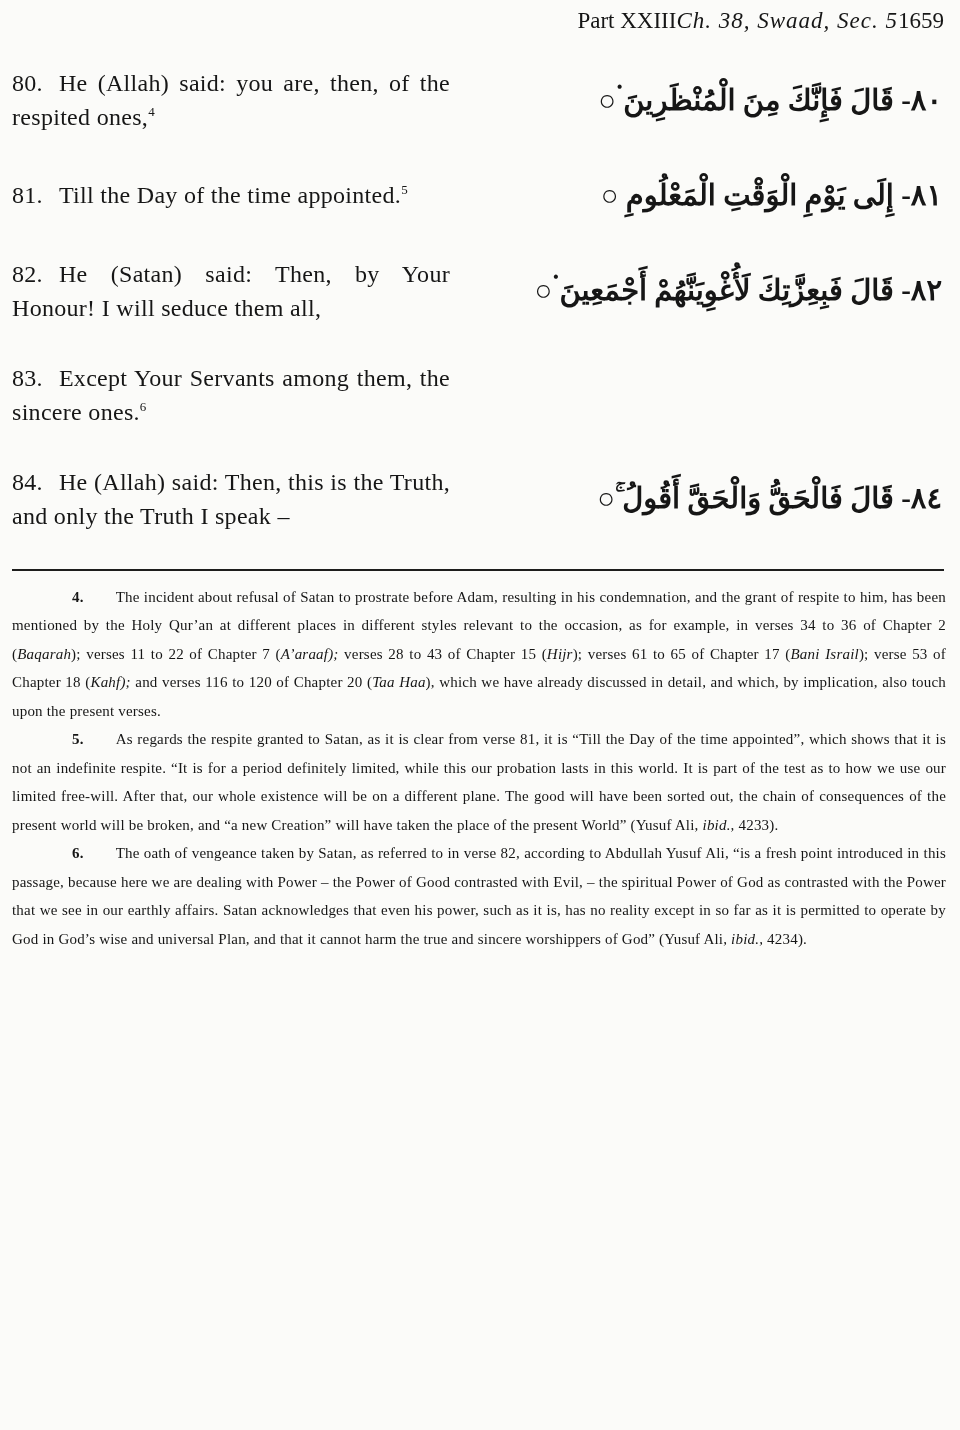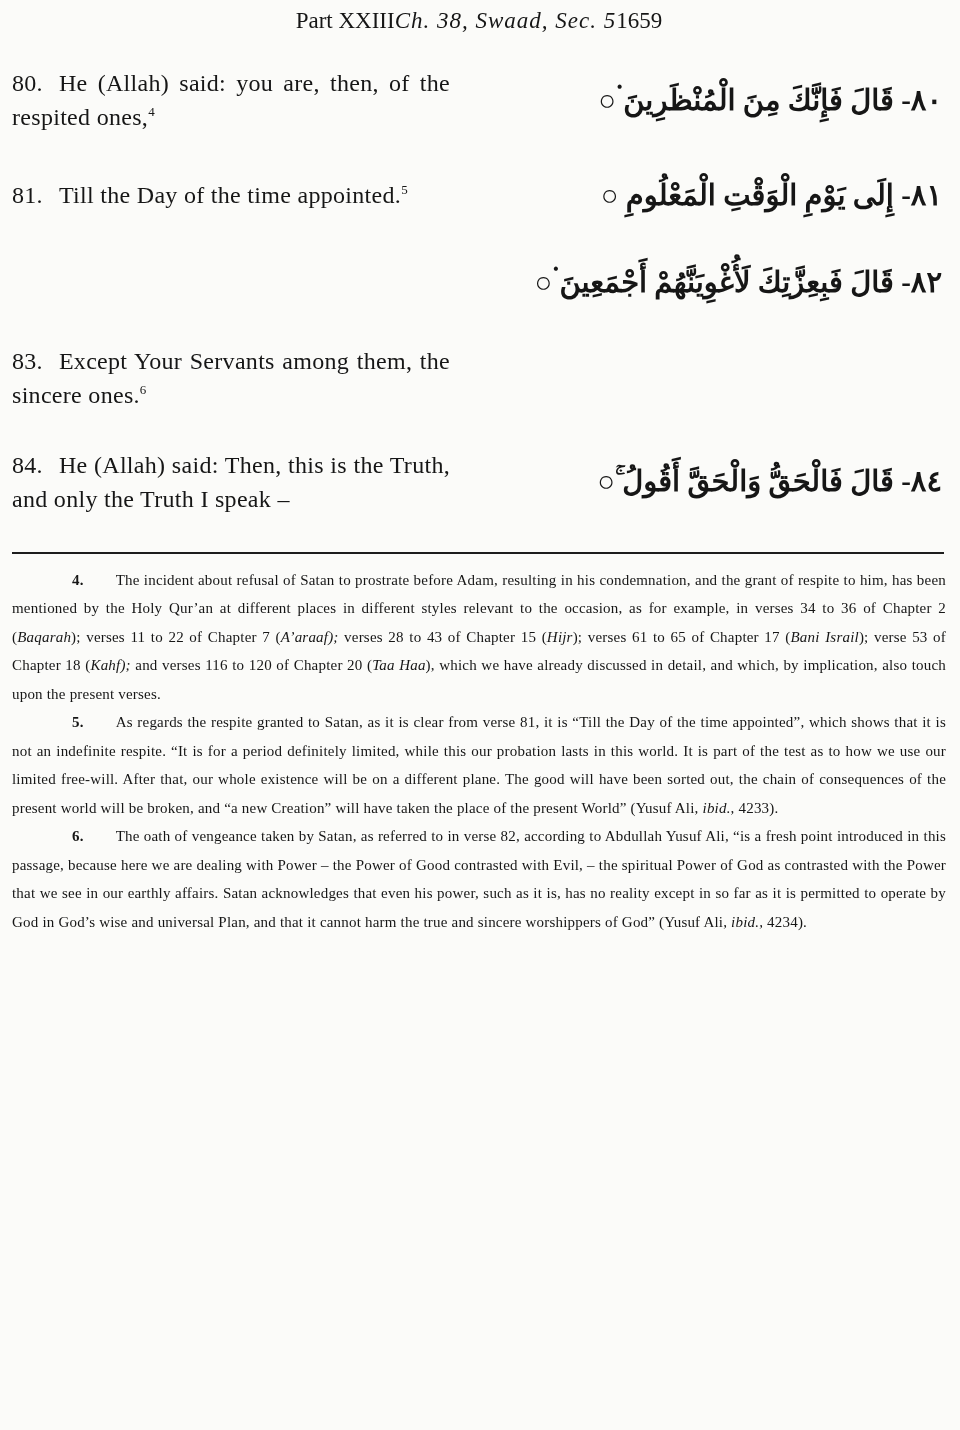--- a/index.html
+++ b/index.html
@@ -14,21 +14,21 @@
     box-sizing: border-box;
     padding: 8px 14px 6px 12px;
     background: #fbfbf9;
     color: #161616;
     font-family: "Liberation Serif", serif;
     overflow: hidden;
   }
   
   .hdr {
     display: flex;
-    justify-content: center;
+    justify-content: flex-end;
     align-items: baseline;
     font-size: 23px;
     line-height: 26px;
     padding: 0 2px;
   }
   .hdr .chapter {
     font-style: italic;
     letter-spacing: 1px;
   }
   
@@ -104,20 +104,21 @@
   <main class="verses" id="verses">
       <div class="verse-row">
         <div class="verse-eng"><span class="vnum">80.</span><span>He (Allah) said: you are, then, of the respited ones,</span><sup>4</sup></div>
         <div class="verse-ar" dir="rtl">٨٠- قَالَ فَإِنَّكَ مِنَ الْمُنْظَرِينَ ۬○</div>
       </div>
       <div class="verse-row">
         <div class="verse-eng"><span class="vnum">81.</span><span>Till the Day of the time appointed.</span><sup>5</sup></div>
         <div class="verse-ar" dir="rtl">٨١- إِلَى يَوْمِ الْوَقْتِ الْمَعْلُومِ ○</div>
       </div>
       <div class="verse-row">
+        <div class="verse-eng"><span class="vnum">82.</span><span>He (Satan) said: Then, by Your Honour! I will seduce them all,</span></div>
         <div class="verse-ar" dir="rtl">٨٢- قَالَ فَبِعِزَّتِكَ لَأُغْوِيَنَّهُمْ أَجْمَعِينَ ۬○</div>
       </div>
       <div class="verse-row">
         <div class="verse-eng"><span class="vnum">83.</span><span>Except Your Servants among them, the sincere ones.</span><sup>6</sup></div>
       </div>
       <div class="verse-row">
         <div class="verse-eng"><span class="vnum">84.</span><span>He (Allah) said: Then, this is the Truth, and only the Truth I speak –</span></div>
         <div class="verse-ar" dir="rtl">٨٤- قَالَ فَالْحَقُّ وَالْحَقَّ أَقُولُ ۚ○</div>
       </div>
     </main>

